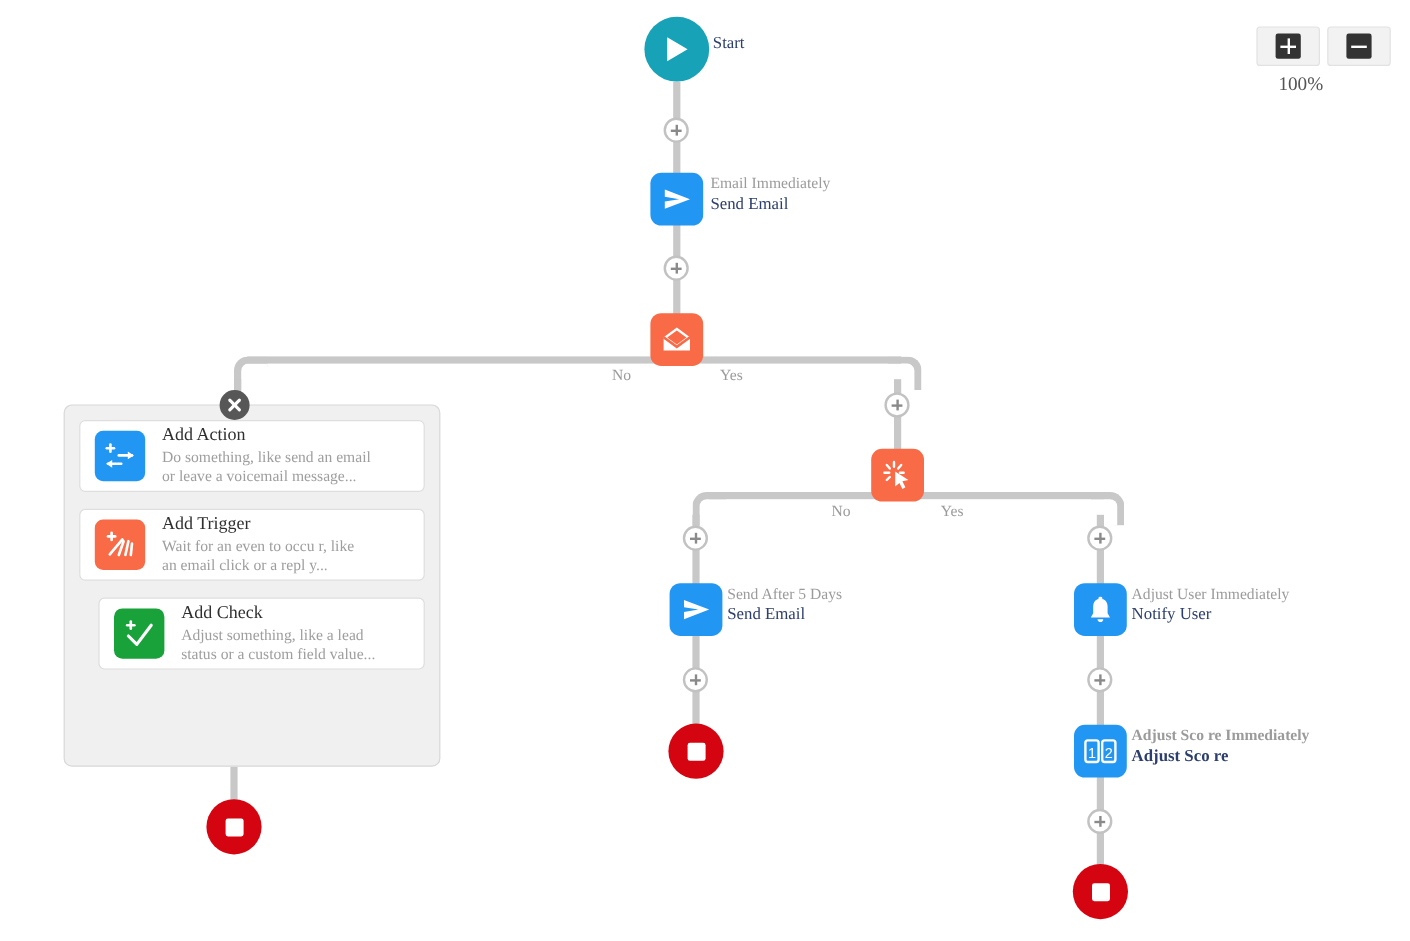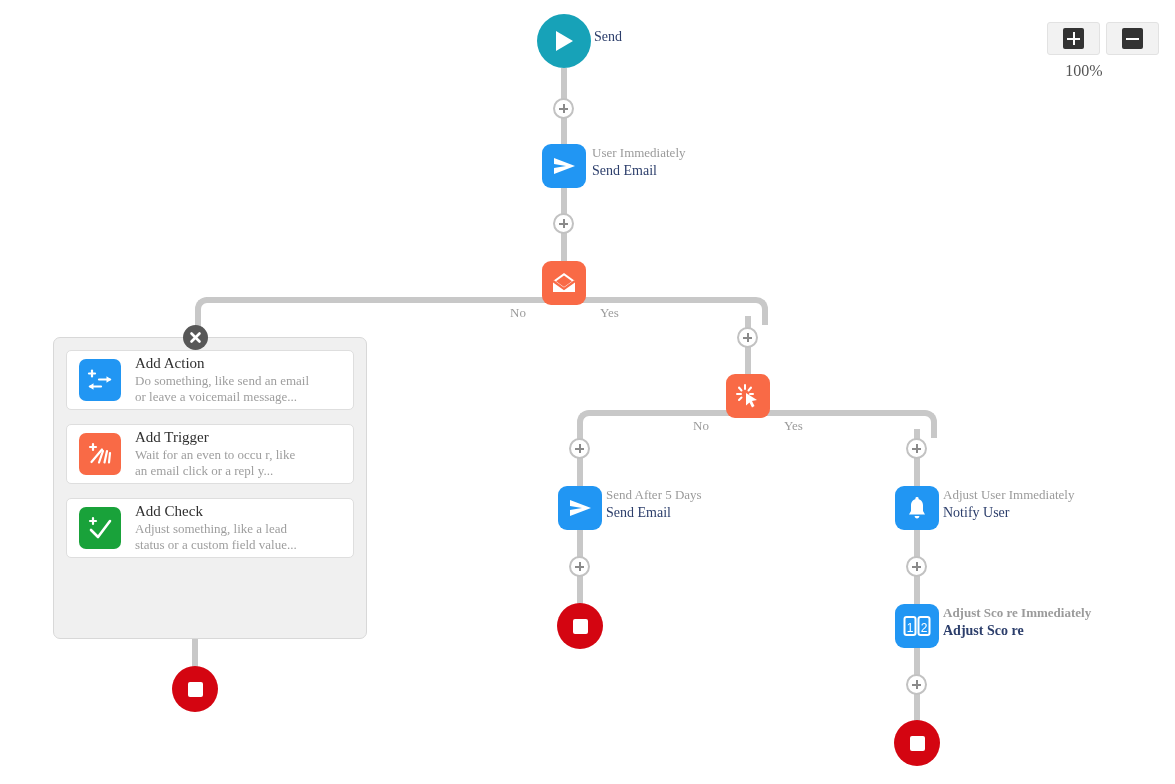--- a/index.html
+++ b/index.html
@@ -150,21 +150,21 @@
     border: 1px solid #dedede;
     border-radius: 5px;
     height: 60px;
     margin-bottom: 14px;
     display: flex;
     align-items: center;
     padding: 0 12px;
     box-sizing: border-box;
     cursor: pointer;
   }
-  .option-card:last-child { margin-bottom: 0; }
+  .option-card:last-child { margin-bottom: 0; margin-left: 16px; }
   .option-icon {
     width: 42px;
     height: 42px;
     border-radius: 7px;
     flex: none;
     display: flex;
     align-items: center;
     justify-content: center;
   }
   .option-text { margin-left: 14px; }
@@ -251,32 +251,32 @@
   <div class="line v" style="left:914px; top:646px; height:82px;"></div>
 
   <div class="line v" style="left:192px; top:639px; height:34px;"></div>
 
   <div class="node circ start-node" style="left:537px; top:14px;">
     <svg width="22" height="24" viewBox="0 0 22 24">
       <polygon points="3,2 20,12 3,22" fill="#ffffff"></polygon>
     </svg>
   </div>
   <div class="node-label" style="left:594px; top:28px;">
-    <span class="main">Send</span>
+    <span class="main">Start</span>
   </div>
 
   <div class="plus-btn" style="left:553px; top:98px;"></div>
 
   <div class="node sq" style="left:542px; top:144px; background:#2196f3;">
     <svg width="24" height="22" viewBox="0 0 24 22">
       <polygon points="2,3 23,11 2,19 2,13 14,11 2,9" fill="#ffffff"></polygon>
     </svg>
   </div>
   <div class="node-label" style="left:592px; top:145px;">
-    <span class="sub">User Immediately</span>
+    <span class="sub">Email Immediately</span>
     <span class="main">Send Email</span>
   </div>
 
   <div class="plus-btn" style="left:553px; top:213px;"></div>
 
   <div class="node sq" style="left:542px; top:261px; background:#f96a46;">
     <svg width="26" height="22" viewBox="0 0 26 22">
       <path d="M2,9 L13,1 L24,9 L24,20 L2,20 Z" fill="#ffffff"></path>
       <path d="M2,9 L13,17 L24,9" fill="none" stroke="#f96a46" stroke-width="2.2"></path>
       <polygon points="13,3.5 21,9.3 13,15 5,9.3" fill="#f96a46"></polygon>

